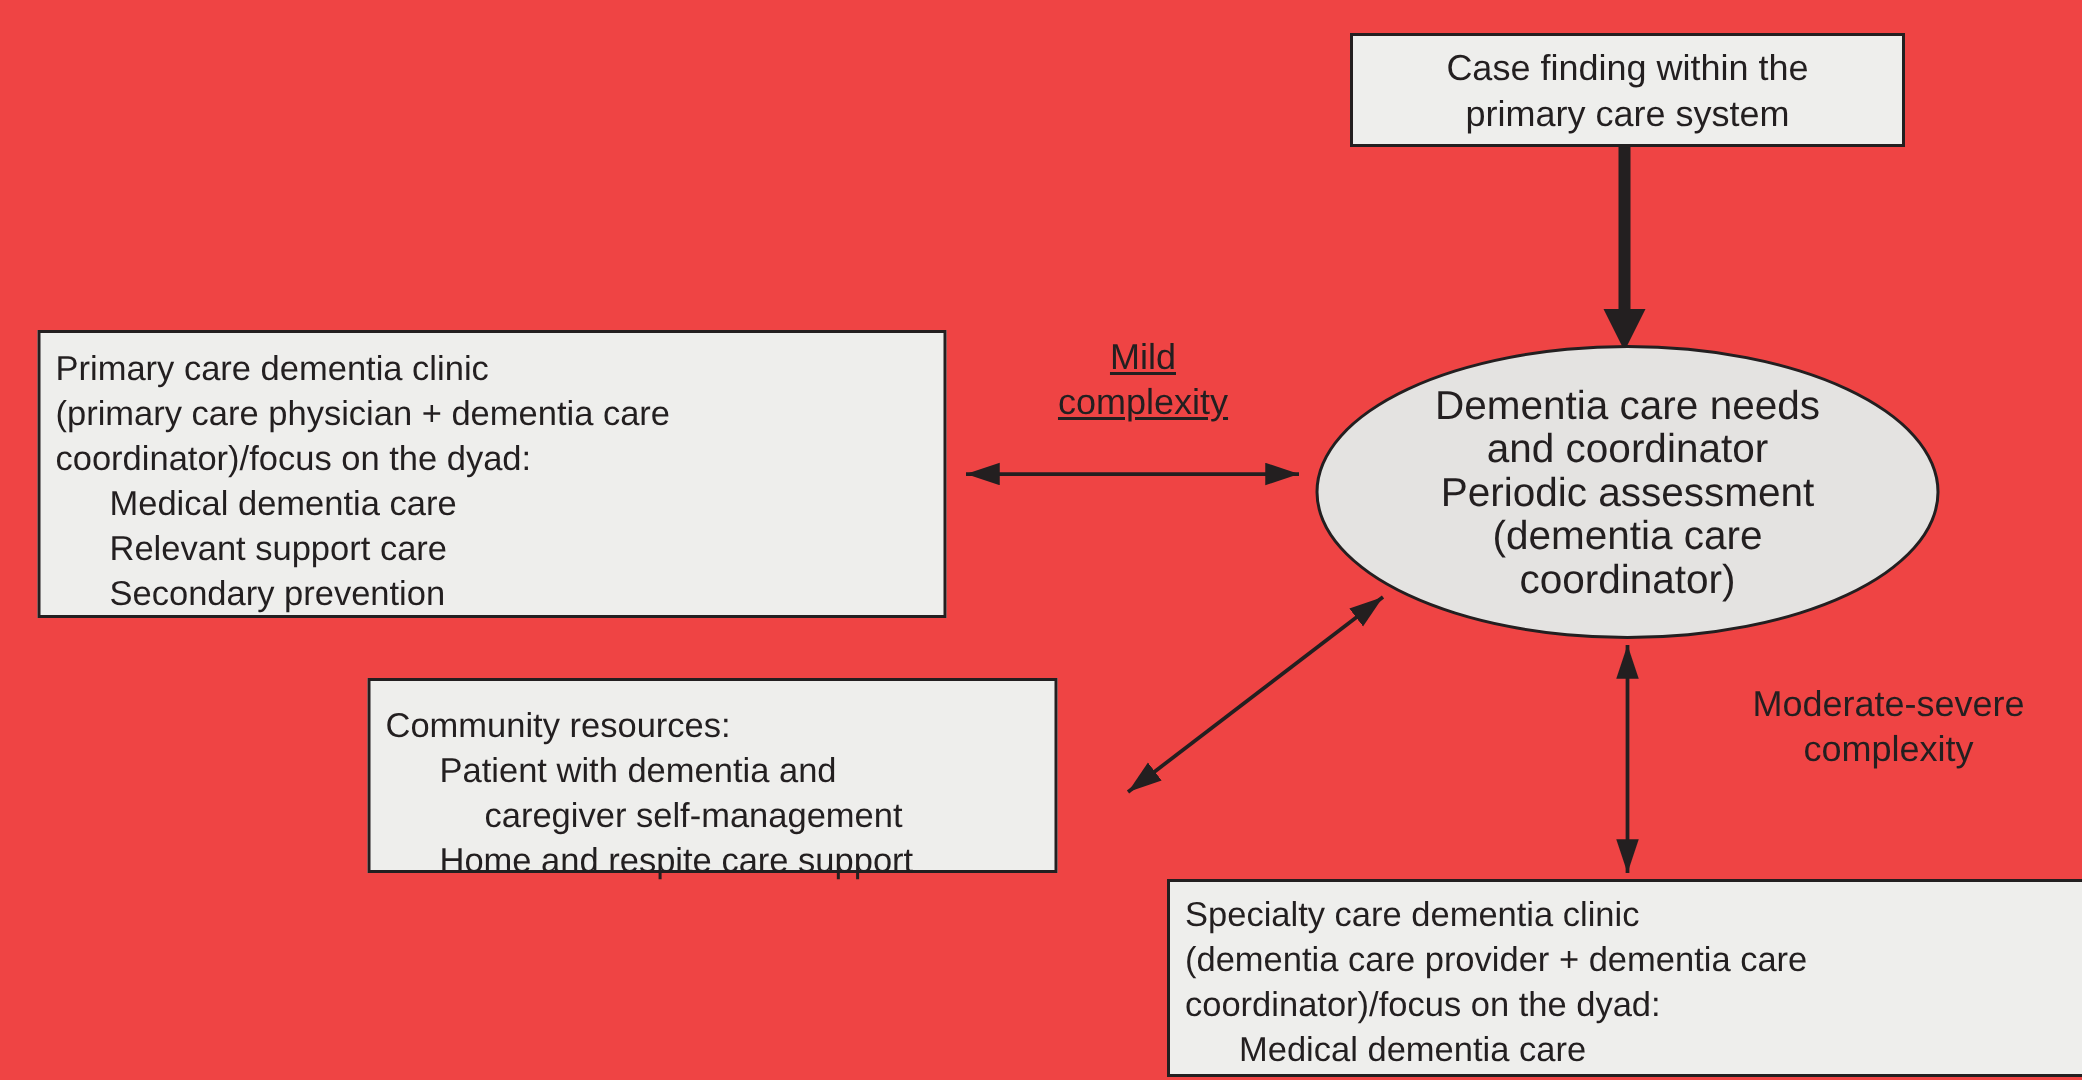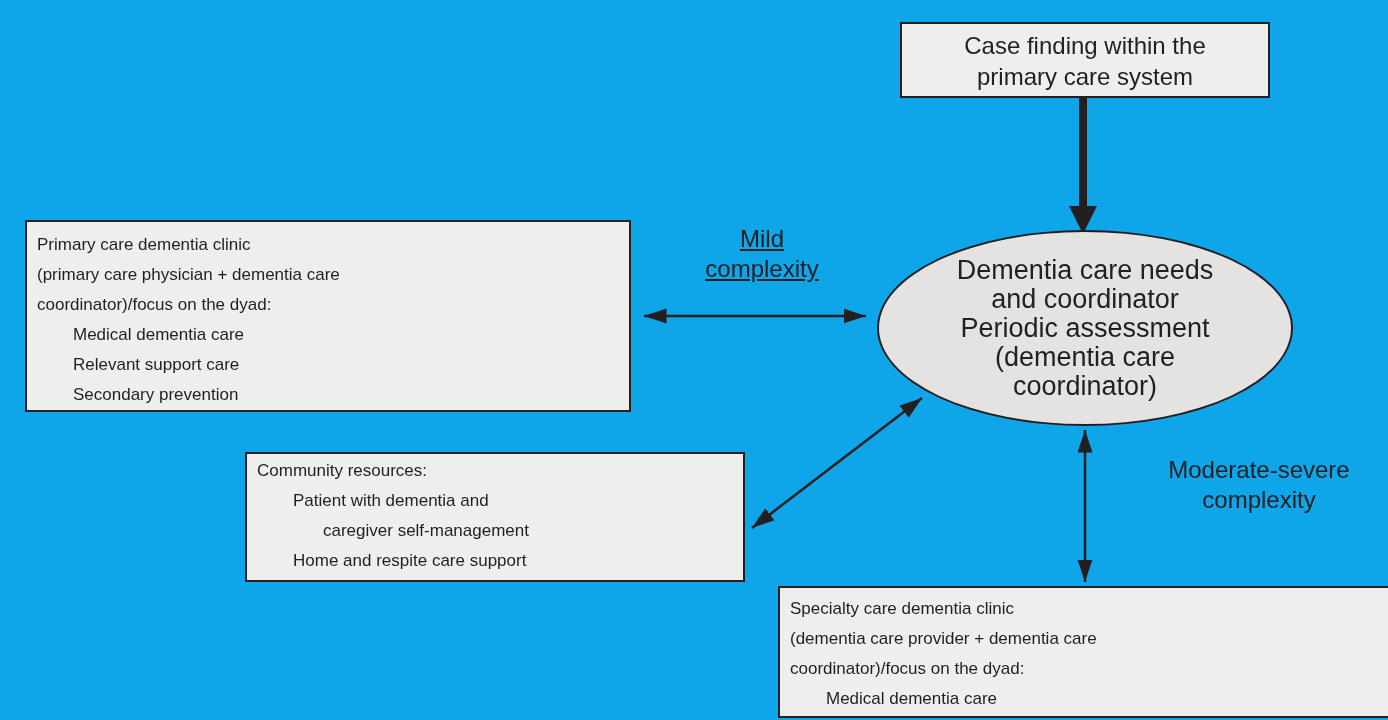--- a/index.html
+++ b/index.html
@@ -3,36 +3,36 @@
 <meta charset="utf-8">
 <style>
   * { margin: 0; padding: 0; box-sizing: border-box; }
   html, body { background: #ffffff; }
   body { font-family: "Liberation Sans", sans-serif; color: #231f20; }
 
   .canvas {
     position: relative;
     width: 1388px;
     height: 720px;
-    background: #0ea5e9;
+    background: #ef4444;
     overflow: hidden;
   }
 
   svg.arrow-layer {
     position: absolute;
     left: 0; top: 0;
     width: 1388px; height: 720px;
     pointer-events: none;
   }
 
   .box {
     position: absolute;
     background: #eeeeec;
     border: 2px solid #231f20;
-    font-size: 17px;
+    font-size: 23px;
     line-height: 30px;
     padding: 7px 10px;
   }
   .box .line { white-space: nowrap; }
   .indent1 { padding-left: 36px; }
   .indent2 { padding-left: 66px; }
 
   .box.case-finding {
     left: 900px; top: 22px;
     width: 370px; height: 76px;
@@ -43,22 +43,22 @@
   }
 
   .box.primary-care {
     left: 25px; top: 220px;
     width: 606px; height: 192px;
     padding-top: 8px;
   }
 
   .box.community {
     left: 245px; top: 452px;
-    width: 500px; height: 130px;
-    padding-top: 2px;
+    width: 460px; height: 130px;
+    padding-top: 14px;
   }
 
   .box.specialty {
     left: 778px; top: 586px;
     width: 624px; height: 132px;
     padding-top: 6px;
   }
 
   .ellipse {
     position: absolute;

